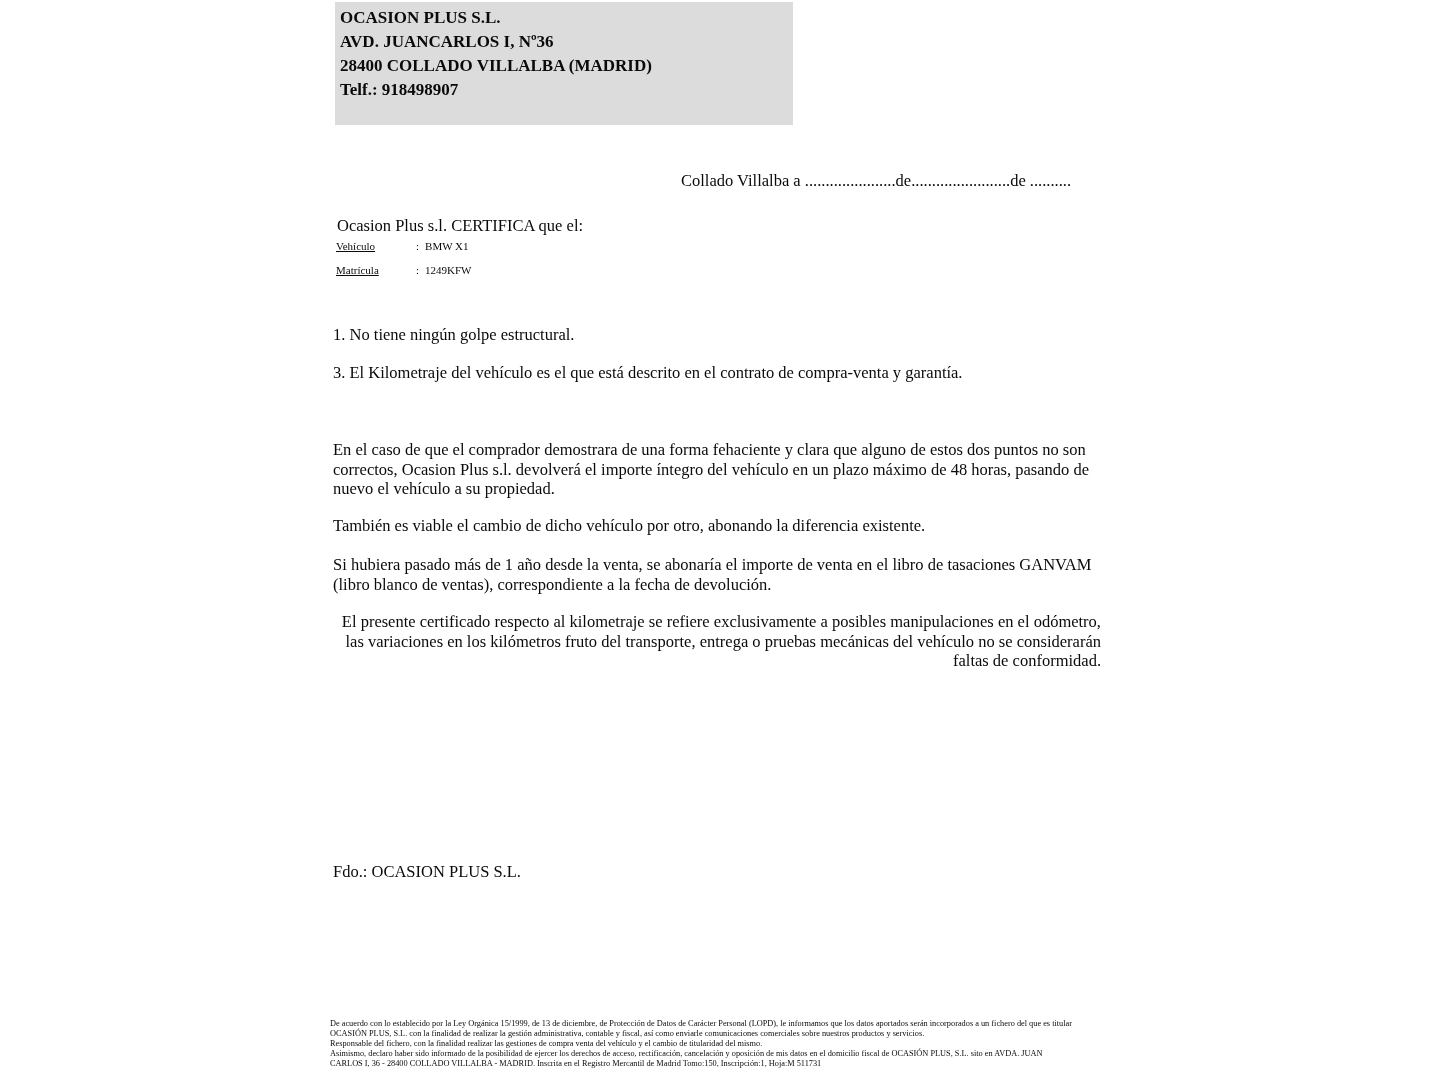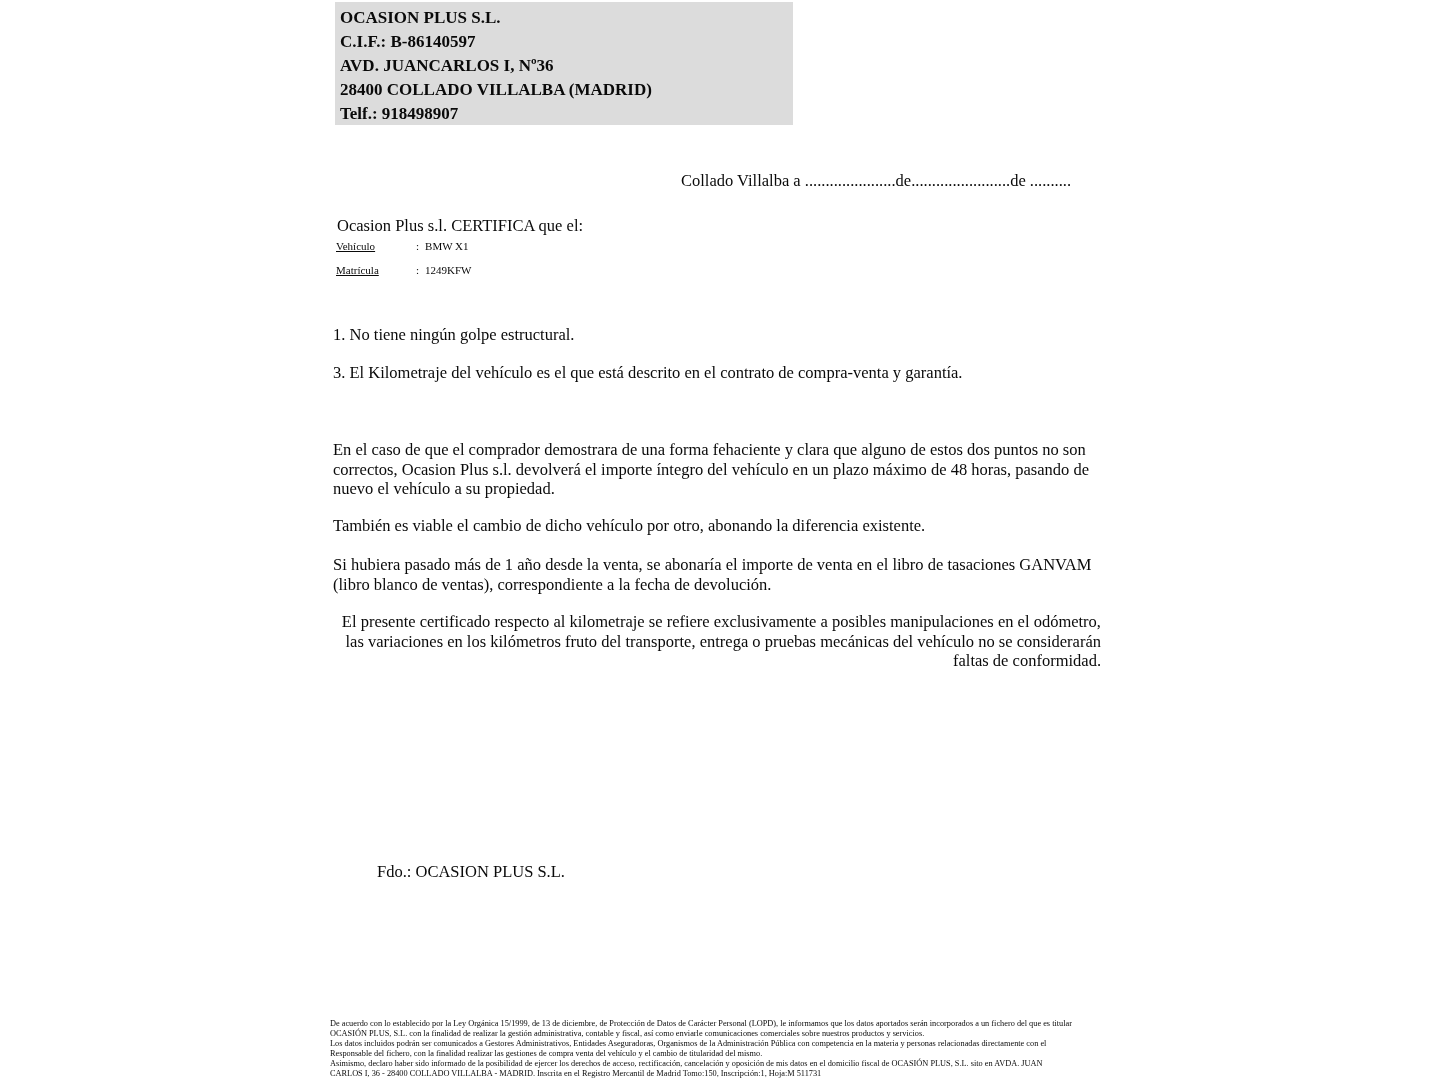--- a/index.html
+++ b/index.html
@@ -74,42 +74,40 @@
     width: 768px;
     font-size: 16.5px;
     line-height: 19.5px;
   }
   .signature {
     position: absolute;
     left: 333px;
     top: 862px;
     font-size: 16.5px;
     white-space: nowrap;
-    margin-left: 44px;
   }
   .legal-footer {
     position: absolute;
     left: 330px;
     top: 1019px;
     width: 1100px;
   }
   .legal-footer .lline {
     font-size: 8.3px;
     line-height: 9.9px;
     white-space: nowrap;
   }
 </style>
 </head>
 <body>
 
 <div class="page">
 
   <div class="header-box">
     <div class="hline">OCASION PLUS S.L.</div>
-    <div class="hline">C.I.F.: B-86140597</div>
     <div class="hline">AVD. JUANCARLOS I, Nº36</div>
     <div class="hline">28400 COLLADO VILLALBA (MADRID)</div>
     <div class="hline">Telf.: 918498907</div>
   </div>
 
   <div class="date-line">Collado Villalba a ......................de........................de ..........</div>
 
   <div class="cert-intro">Ocasion Plus s.l. CERTIFICA que el:</div>
 
   <div class="field-row" style="top: 240px;">
@@ -126,19 +124,18 @@
   <div class="para" style="top: 440px;">En el caso de que el comprador demostrara de una forma fehaciente y clara que alguno de estos dos puntos no son correctos, Ocasion Plus s.l. devolverá el importe íntegro del vehículo en un plazo máximo de 48 horas, pasando de nuevo el vehículo a su propiedad.</div>
   <div class="para" style="top: 516px;">También es viable el cambio de dicho vehículo por otro, abonando la diferencia existente.</div>
   <div class="para" style="top: 555px;">Si hubiera pasado más de 1 año desde la venta, se abonaría el importe de venta en el libro de tasaciones GANVAM (libro blanco de ventas), correspondiente a la fecha de devolución.</div>
   <div class="para" style="top: 612px; text-align: right;">El presente certificado respecto al kilometraje se refiere exclusivamente a posibles manipulaciones en el odómetro, las variaciones en los kilómetros fruto del transporte, entrega o pruebas mecánicas del vehículo no se considerarán faltas de conformidad.</div>
 
   <div class="signature">Fdo.: OCASION PLUS S.L.</div>
 
   <div class="legal-footer">
     <div class="lline">De acuerdo con lo establecido por la Ley Orgánica 15/1999, de 13 de diciembre, de Protección de Datos de Carácter Personal (LOPD), le informamos que los datos aportados serán incorporados a un fichero del que es titular</div>
     <div class="lline">OCASIÓN PLUS, S.L. con la finalidad de realizar la gestión administrativa, contable y fiscal, así como enviarle comunicaciones comerciales sobre nuestros productos y servicios.</div>
-    <div class="lline">Los datos incluidos podrán ser comunicados a Gestores Administrativos, Entidades Aseguradoras, Organismos de la Administración Pública con competencia en la materia y personas relacionadas directamente con el</div>
     <div class="lline">Responsable del fichero, con la finalidad realizar las gestiones de compra venta del vehículo y el cambio de titularidad del mismo.</div>
     <div class="lline">Asimismo, declaro haber sido informado de la posibilidad de ejercer los derechos de acceso, rectificación, cancelación y oposición de mis datos en el domicilio fiscal de OCASIÓN PLUS, S.L. sito en AVDA. JUAN</div>
     <div class="lline">CARLOS I, 36 - 28400 COLLADO VILLALBA - MADRID. Inscrita en el Registro Mercantil de Madrid Tomo:150, Inscripción:1, Hoja:M 511731</div>
   </div>
 
 </div>
 
 </body></html>

